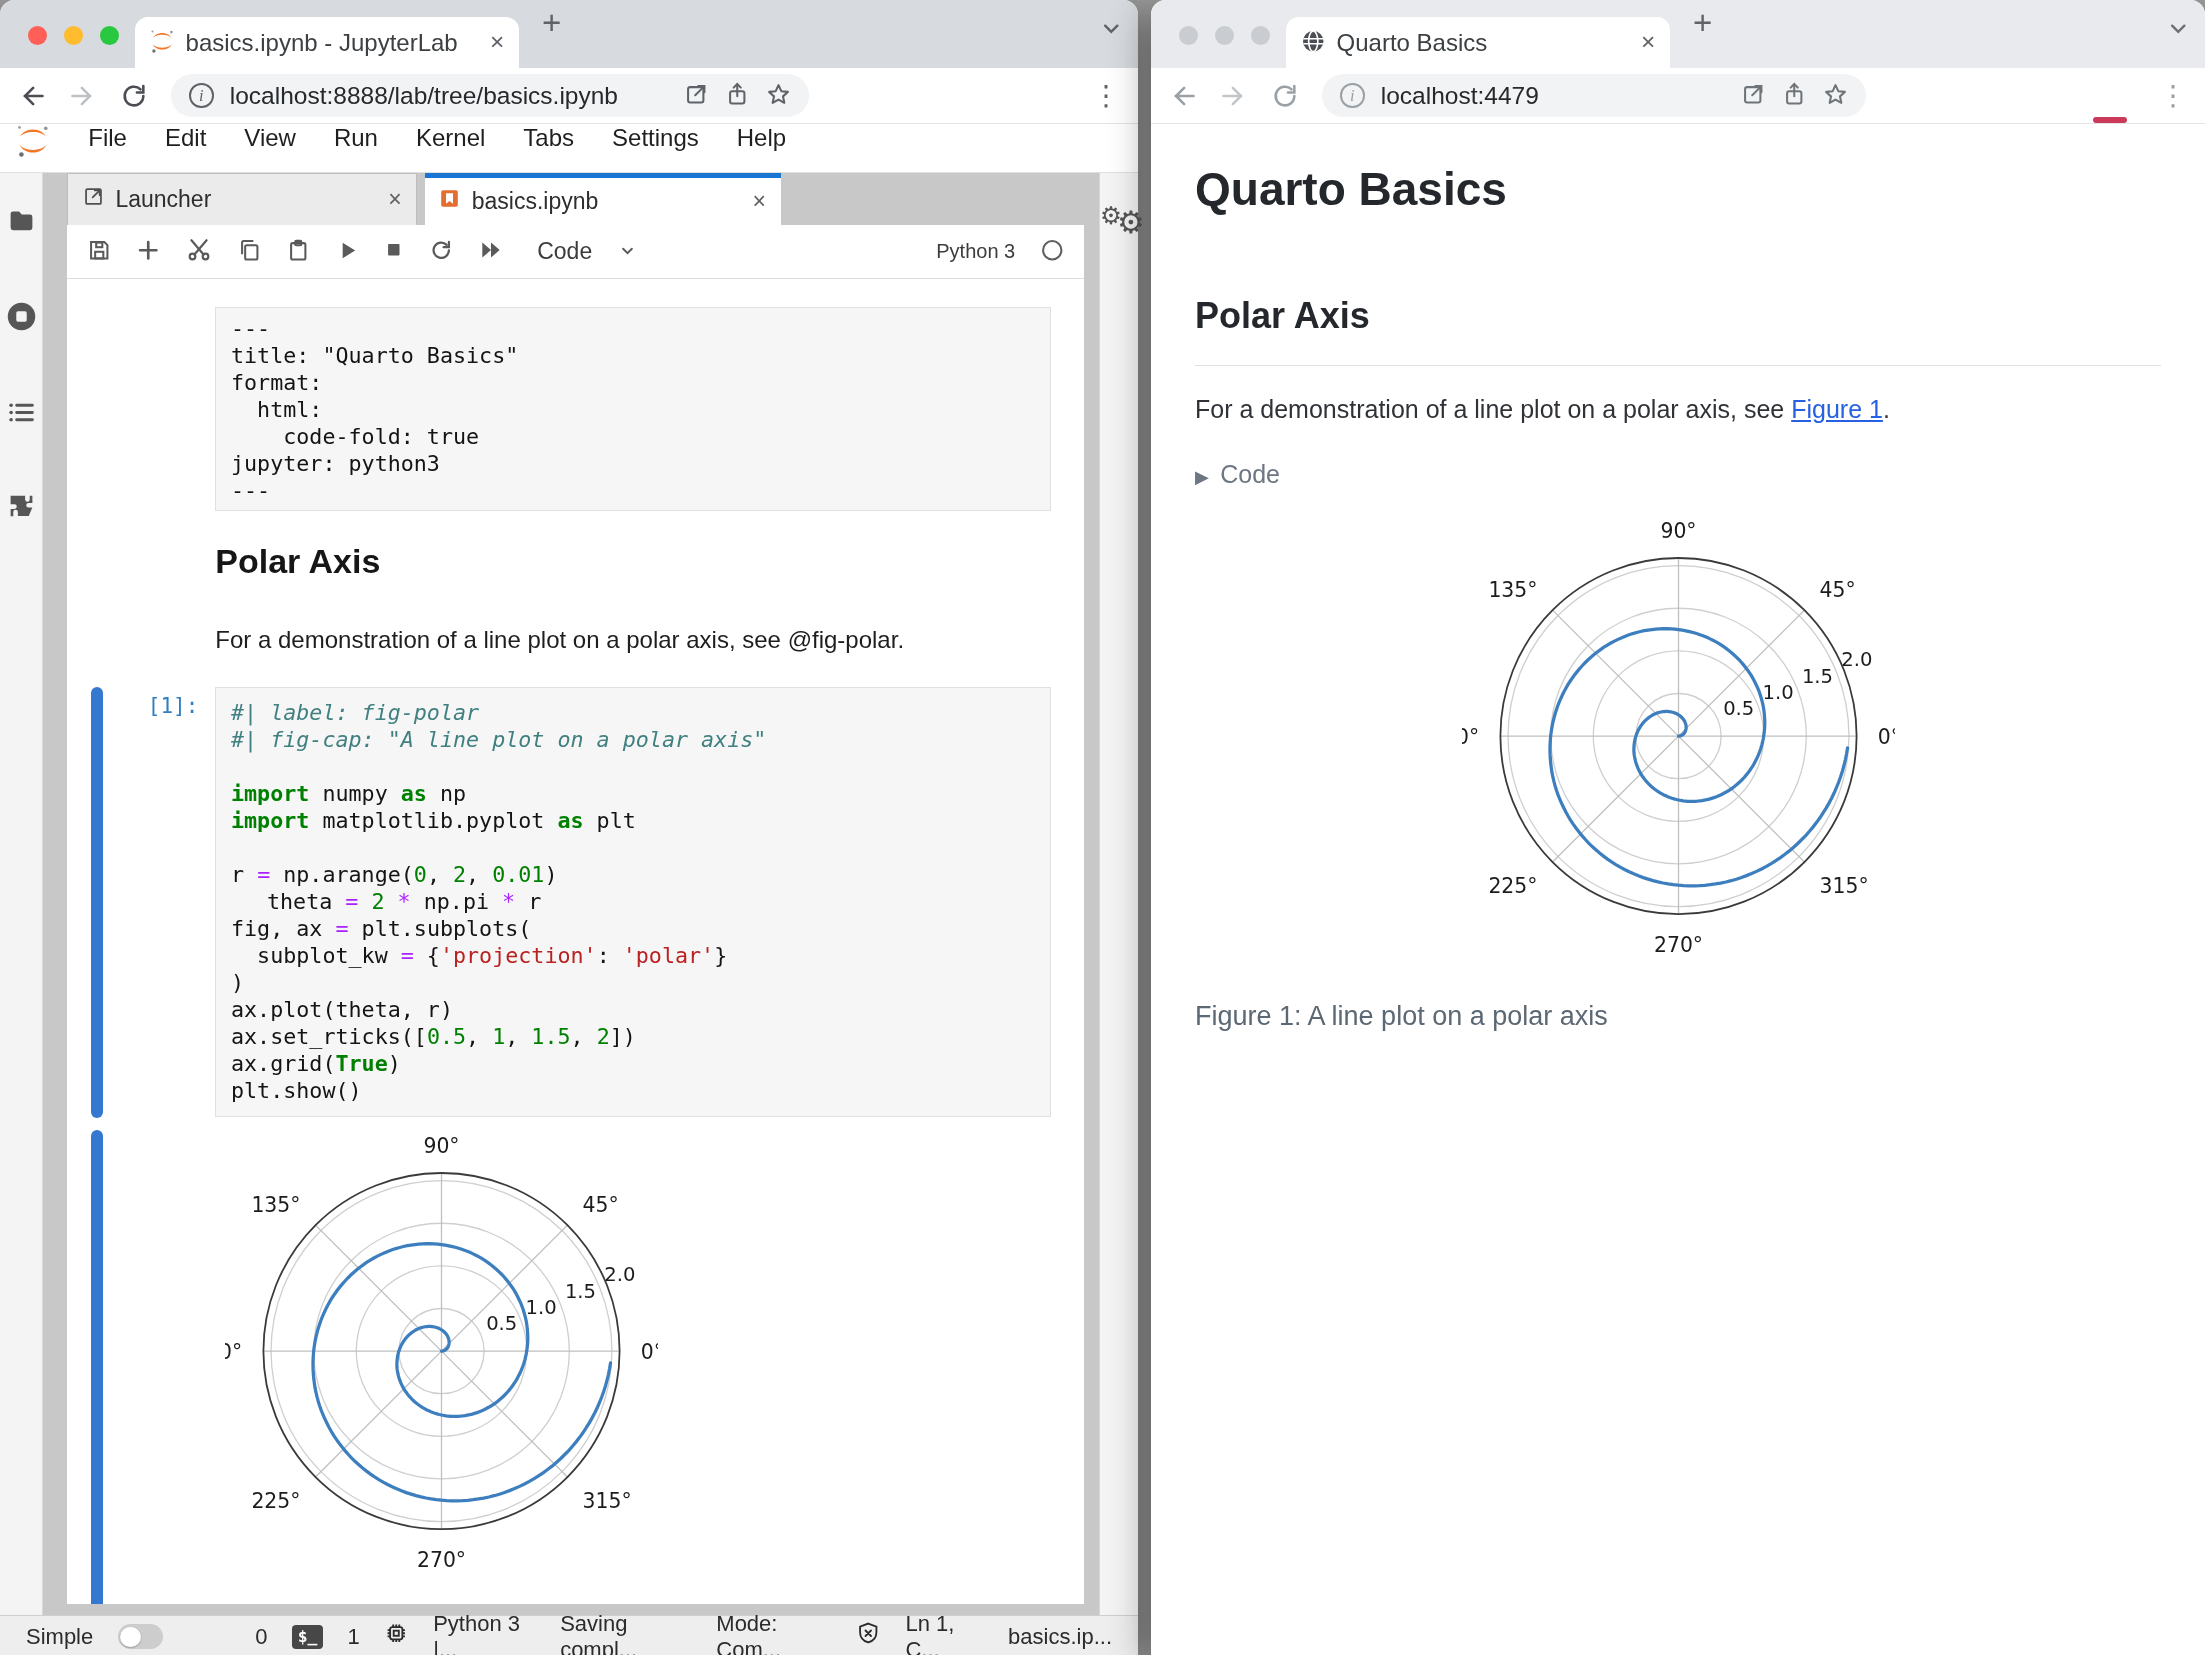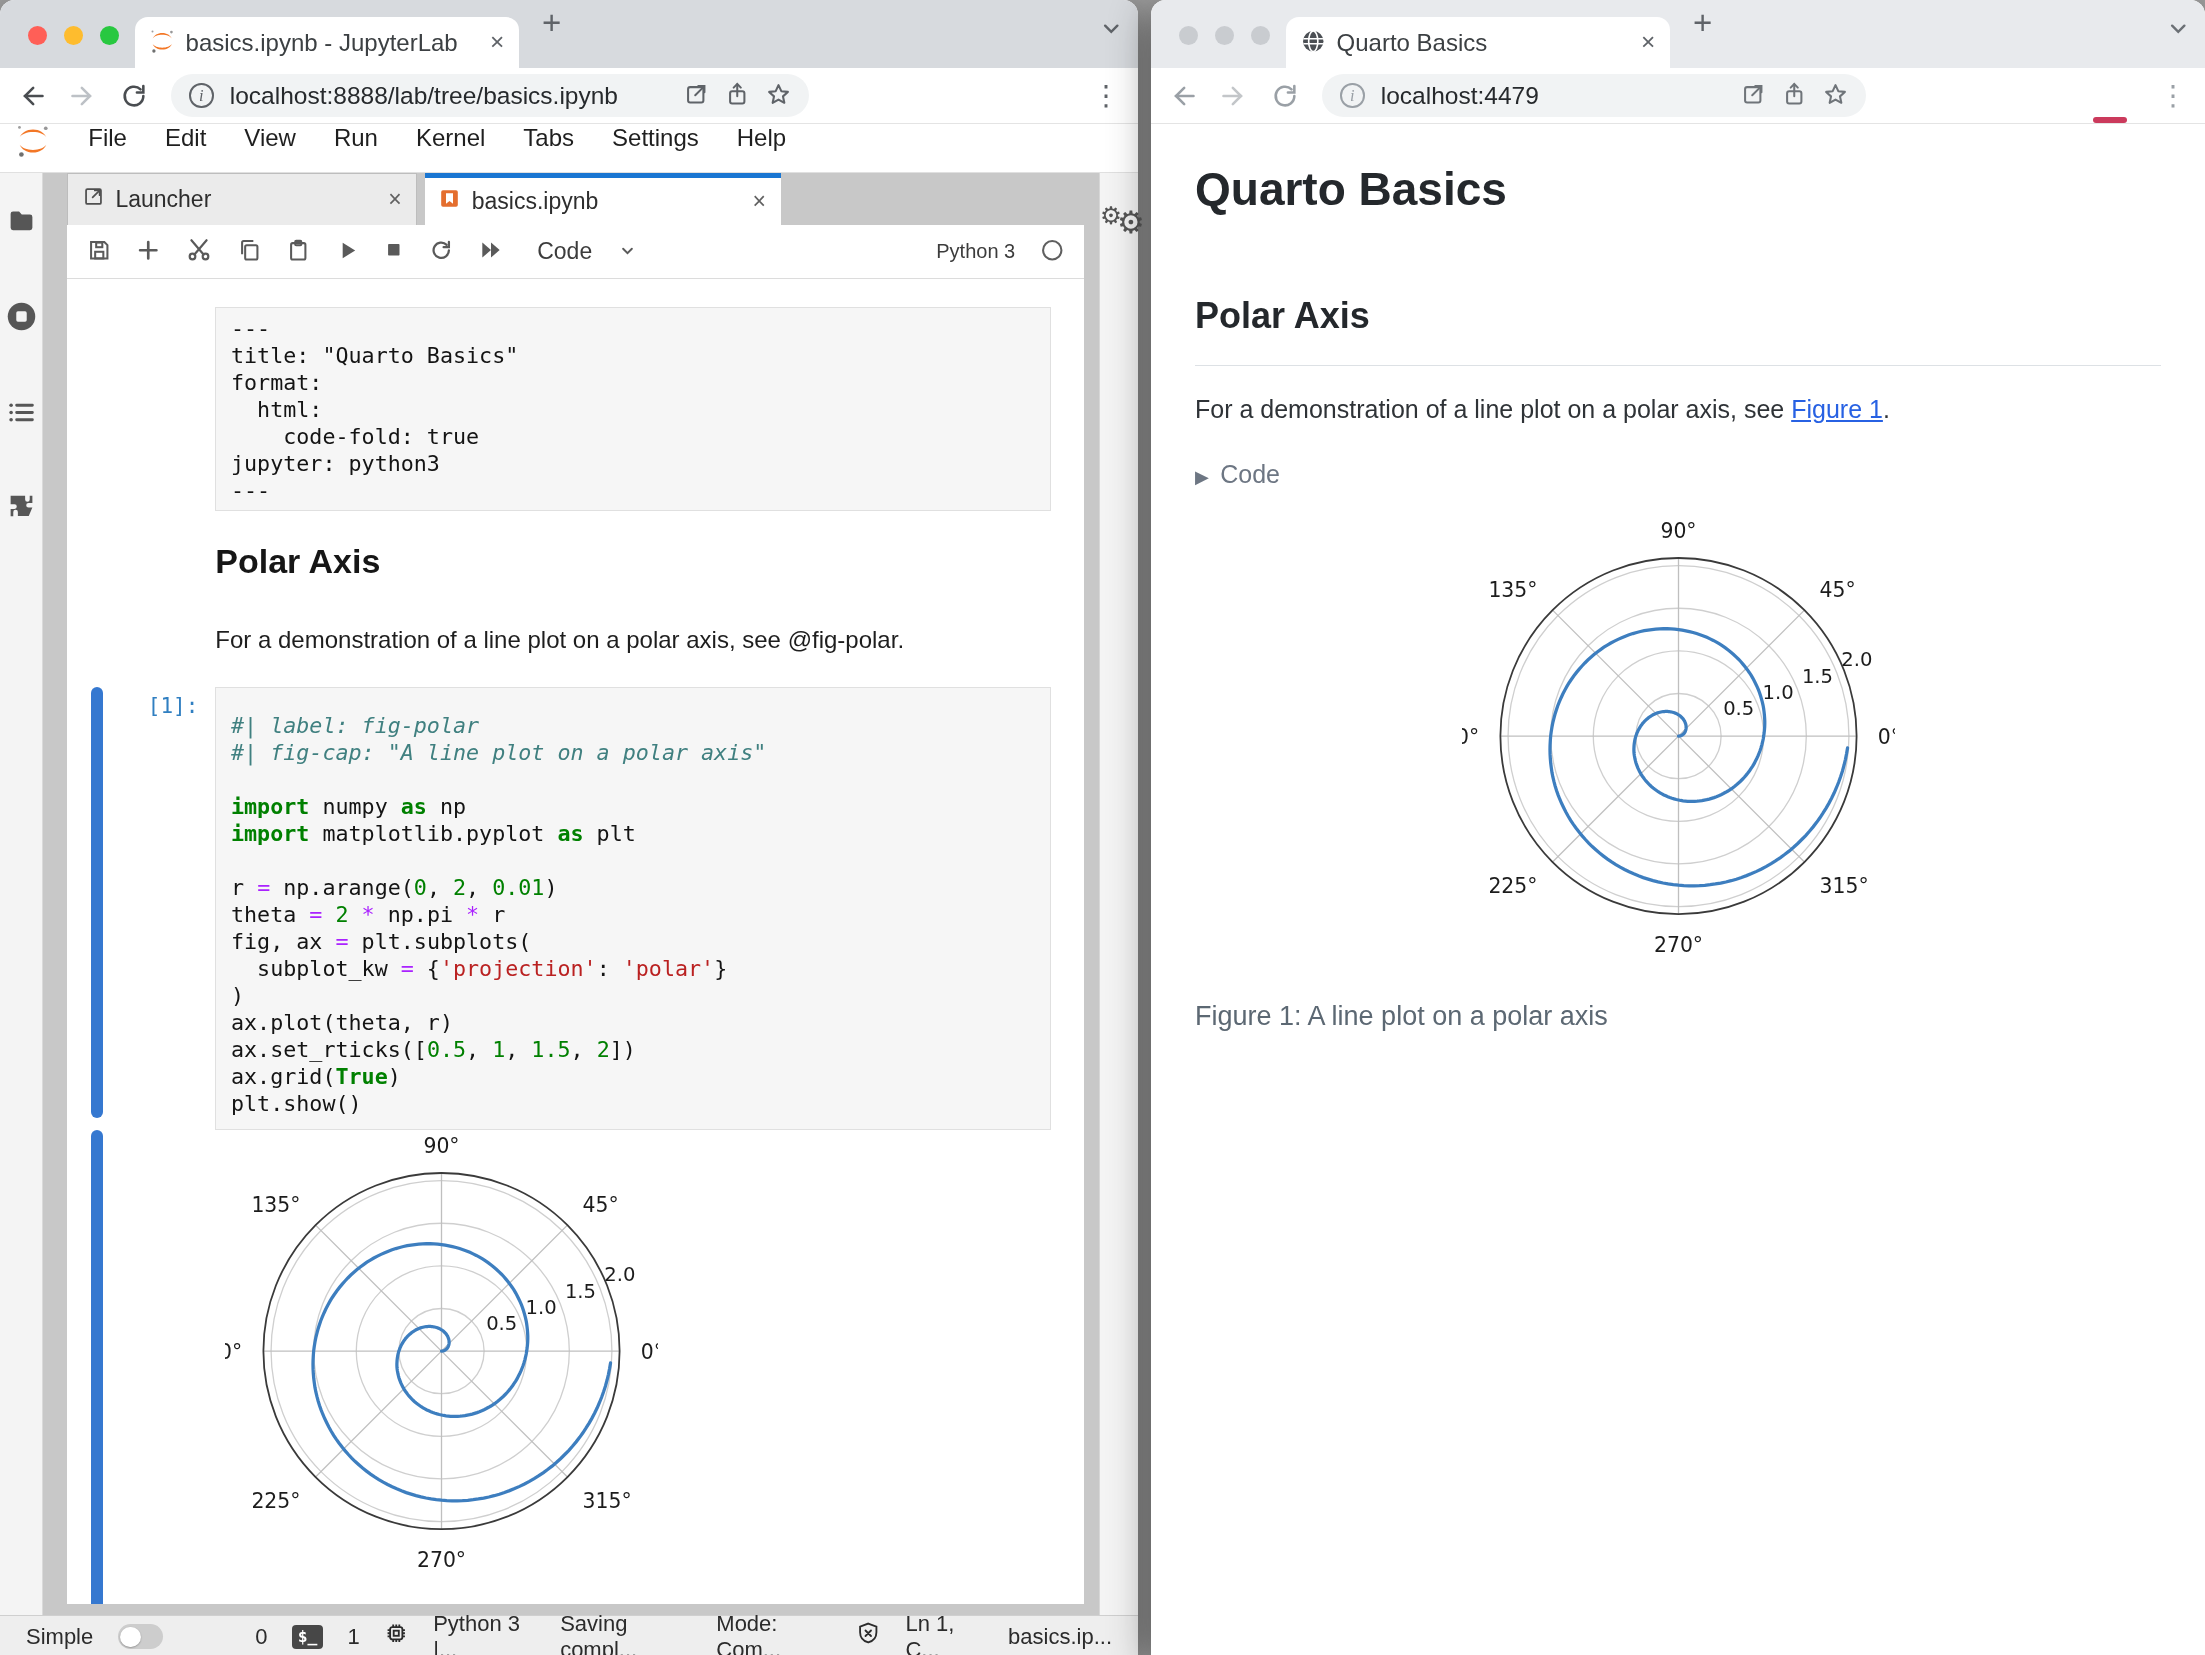--- a/index.html
+++ b/index.html
@@ -266,28 +266,28 @@
                 <div style="white-space: pre;">    code-fold: true</div>
                 <div style="white-space: pre;">jupyter: python3</div>
                 <div style="white-space: pre;">---</div>
               </div>
             <div class="md-h">Polar Axis</div>
             <div class="md-p">For a demonstration of a line plot on a polar axis, see @fig-polar.</div>
             <div class="cellbar" style="top:408px; height:431px;"></div>
             <div class="cellbar" style="top:851px; height:531px;"></div>
             <div class="prompt">[1]:</div>
             <div class="cell-box" id="code-box">
-                <div style="white-space: pre; margin-top: 13px;"><span class="tok-c">#| label: fig-polar</span></div>
+                <div style="white-space: pre;"><span class="tok-c">#| label: fig-polar</span></div>
                 <div style="white-space: pre;"><span class="tok-c">#| fig-cap: "A line plot on a polar axis"</span></div>
                 <div style="white-space: pre;">&nbsp;</div>
                 <div style="white-space: pre;"><span class="tok-k">import</span><span class="tok-t"> numpy </span><span class="tok-k">as</span><span class="tok-t"> np</span></div>
                 <div style="white-space: pre;"><span class="tok-k">import</span><span class="tok-t"> matplotlib.</span><span class="tok-f">pyplot</span><span class="tok-t"> </span><span class="tok-k">as</span><span class="tok-t"> plt</span></div>
                 <div style="white-space: pre;">&nbsp;</div>
                 <div style="white-space: pre;"><span class="tok-t">r </span><span class="tok-o">=</span><span class="tok-t"> np.</span><span class="tok-f">arange</span><span class="tok-t">(</span><span class="tok-n">0</span><span class="tok-t">, </span><span class="tok-n">2</span><span class="tok-t">, </span><span class="tok-n">0.01</span><span class="tok-t">)</span></div>
-                <div style="white-space: pre;"><span class="tok-t">theta </span><span class="tok-o">=</span><span class="tok-t"> </span><span class="tok-n">2</span><span class="tok-t"> </span><span class="tok-o">*</span><span class="tok-t"> np.</span><span class="tok-f">pi</span><span class="tok-t"> </span><span class="tok-o">*</span><span class="tok-t"> r</span></div>
+                <div style="white-space: pre; margin-left: 36px;"><span class="tok-t">theta </span><span class="tok-o">=</span><span class="tok-t"> </span><span class="tok-n">2</span><span class="tok-t"> </span><span class="tok-o">*</span><span class="tok-t"> np.</span><span class="tok-f">pi</span><span class="tok-t"> </span><span class="tok-o">*</span><span class="tok-t"> r</span></div>
                 <div style="white-space: pre;"><span class="tok-t">fig, ax </span><span class="tok-o">=</span><span class="tok-t"> plt.</span><span class="tok-f">subplots</span><span class="tok-t">(</span></div>
                 <div style="white-space: pre;"><span class="tok-t">  subplot_kw </span><span class="tok-o">=</span><span class="tok-t"> {</span><span class="tok-s">'projection'</span><span class="tok-t">: </span><span class="tok-s">'polar'</span><span class="tok-t">}</span></div>
                 <div style="white-space: pre;"><span class="tok-t">)</span></div>
                 <div style="white-space: pre;"><span class="tok-t">ax.</span><span class="tok-f">plot</span><span class="tok-t">(theta, r)</span></div>
                 <div style="white-space: pre;"><span class="tok-t">ax.</span><span class="tok-f">set_rticks</span><span class="tok-t">([</span><span class="tok-n">0.5</span><span class="tok-t">, </span><span class="tok-n">1</span><span class="tok-t">, </span><span class="tok-n">1.5</span><span class="tok-t">, </span><span class="tok-n">2</span><span class="tok-t">])</span></div>
                 <div style="white-space: pre;"><span class="tok-t">ax.</span><span class="tok-f">grid</span><span class="tok-t">(</span><span class="tok-k">True</span><span class="tok-t">)</span></div>
                 <div style="white-space: pre;"><span class="tok-t">plt.</span><span class="tok-f">show</span><span class="tok-t">()</span></div>
               </div>
             <svg id="nb-figure" width="433" height="448" viewBox="0 0 530 548">
                 <circle cx="265" cy="268" r="52.153110047846894" fill="none" stroke="#cfcfcf" stroke-width="1.6"></circle>

